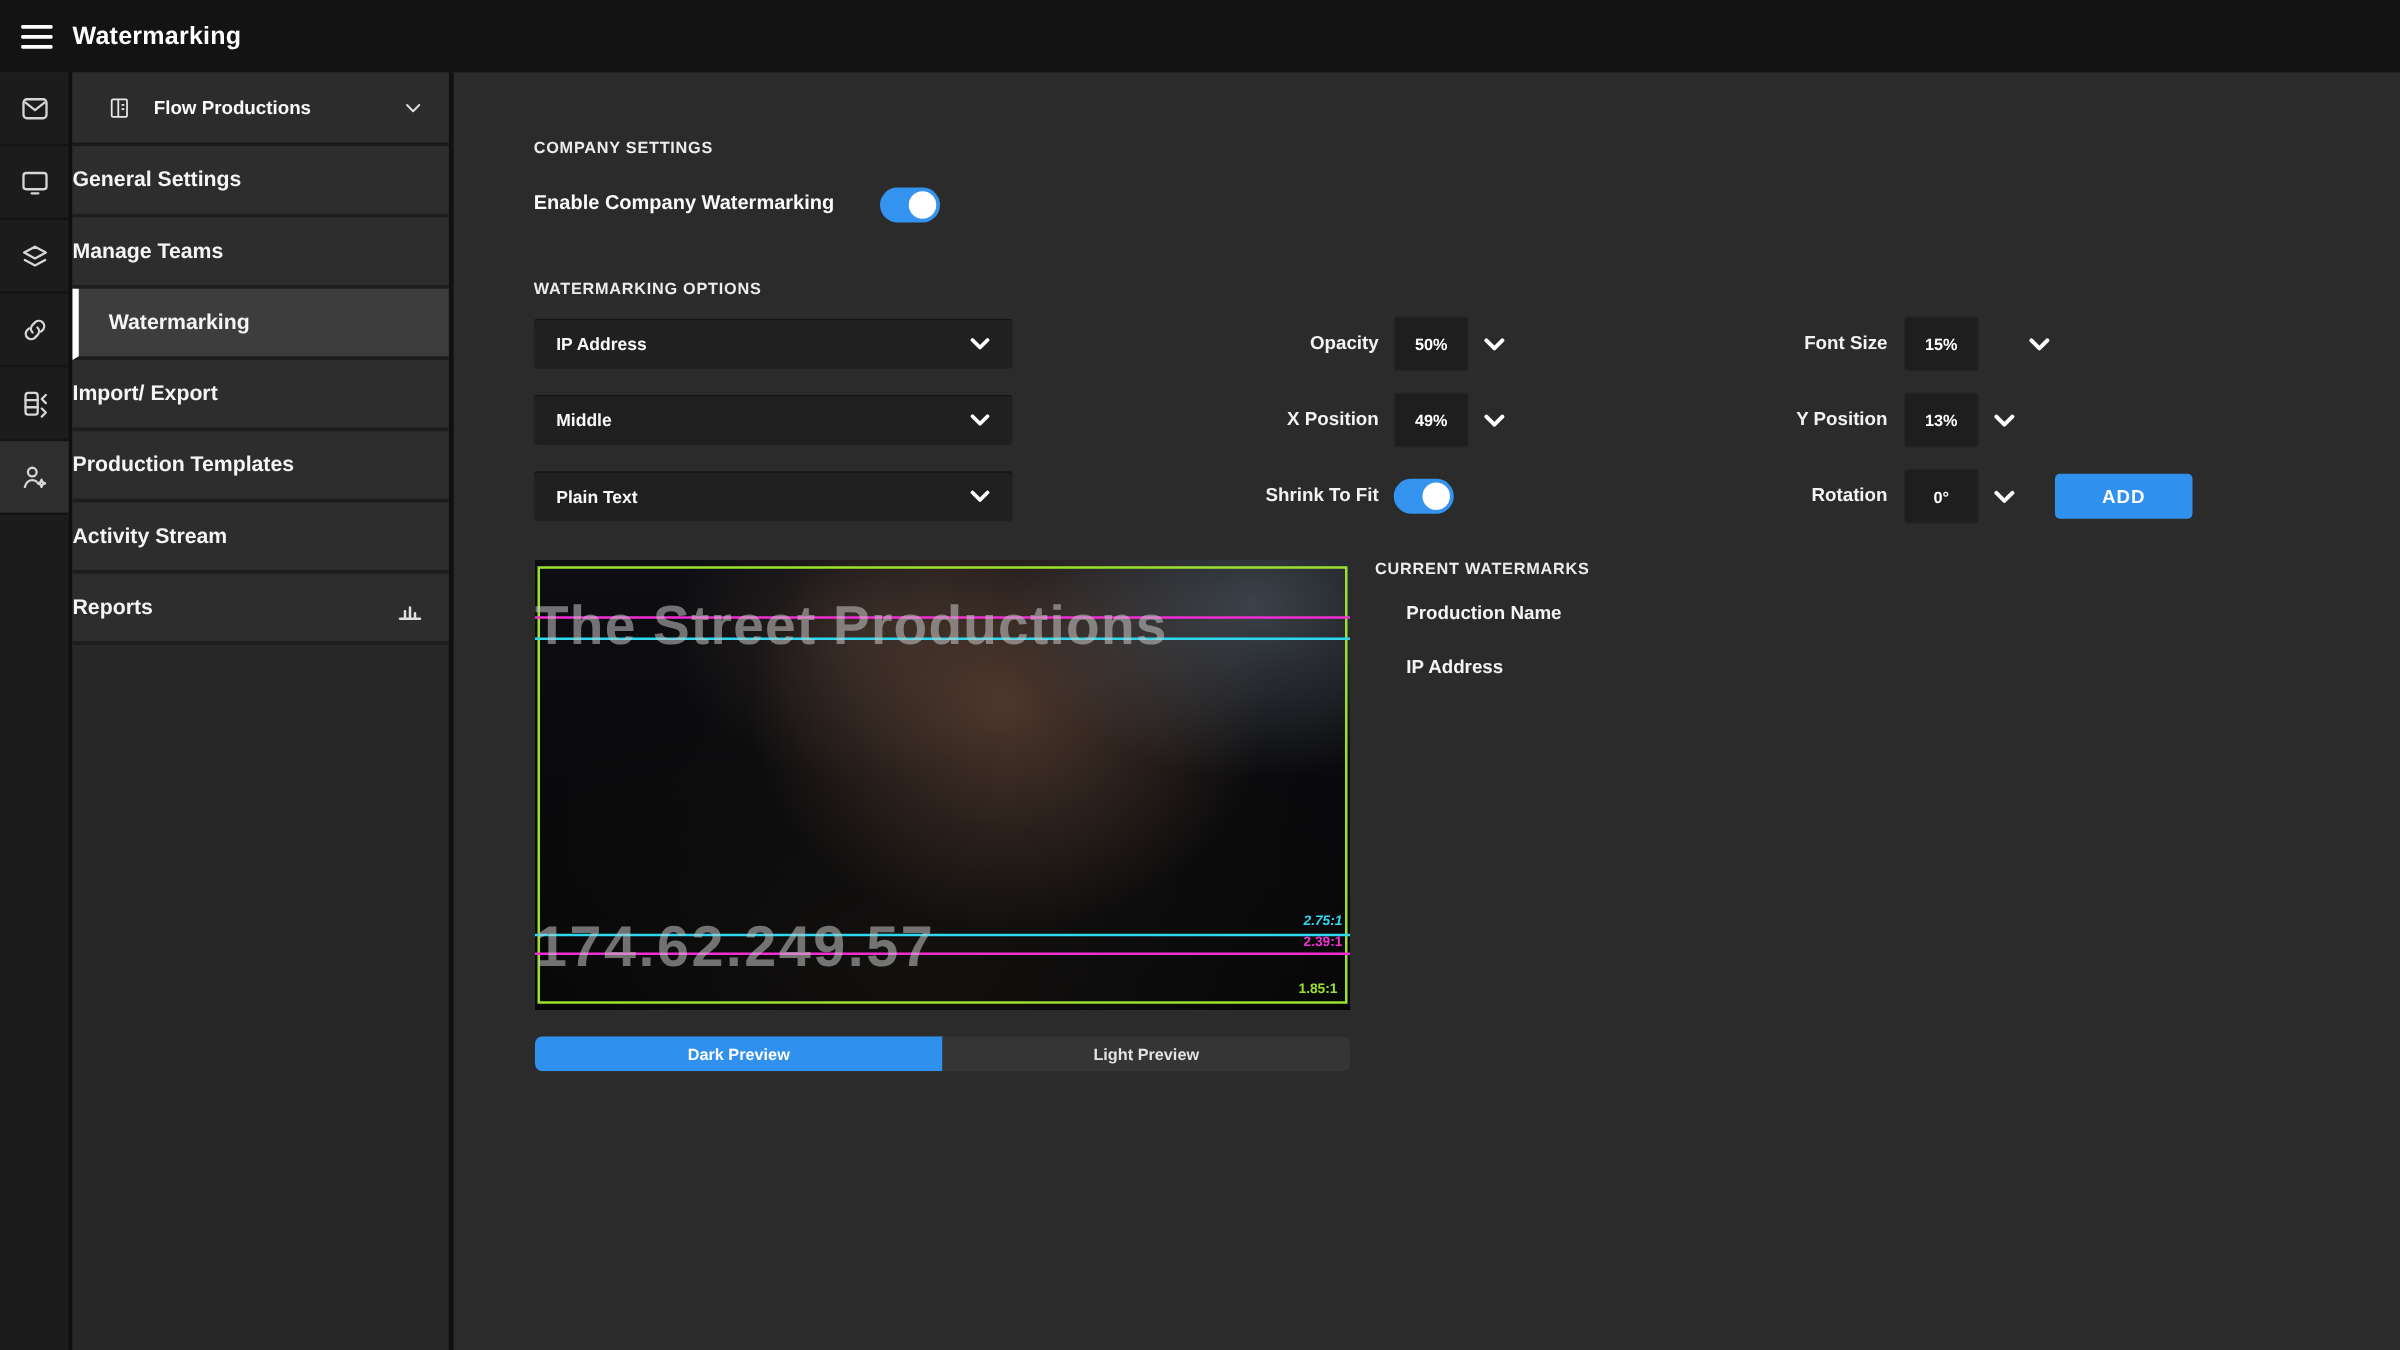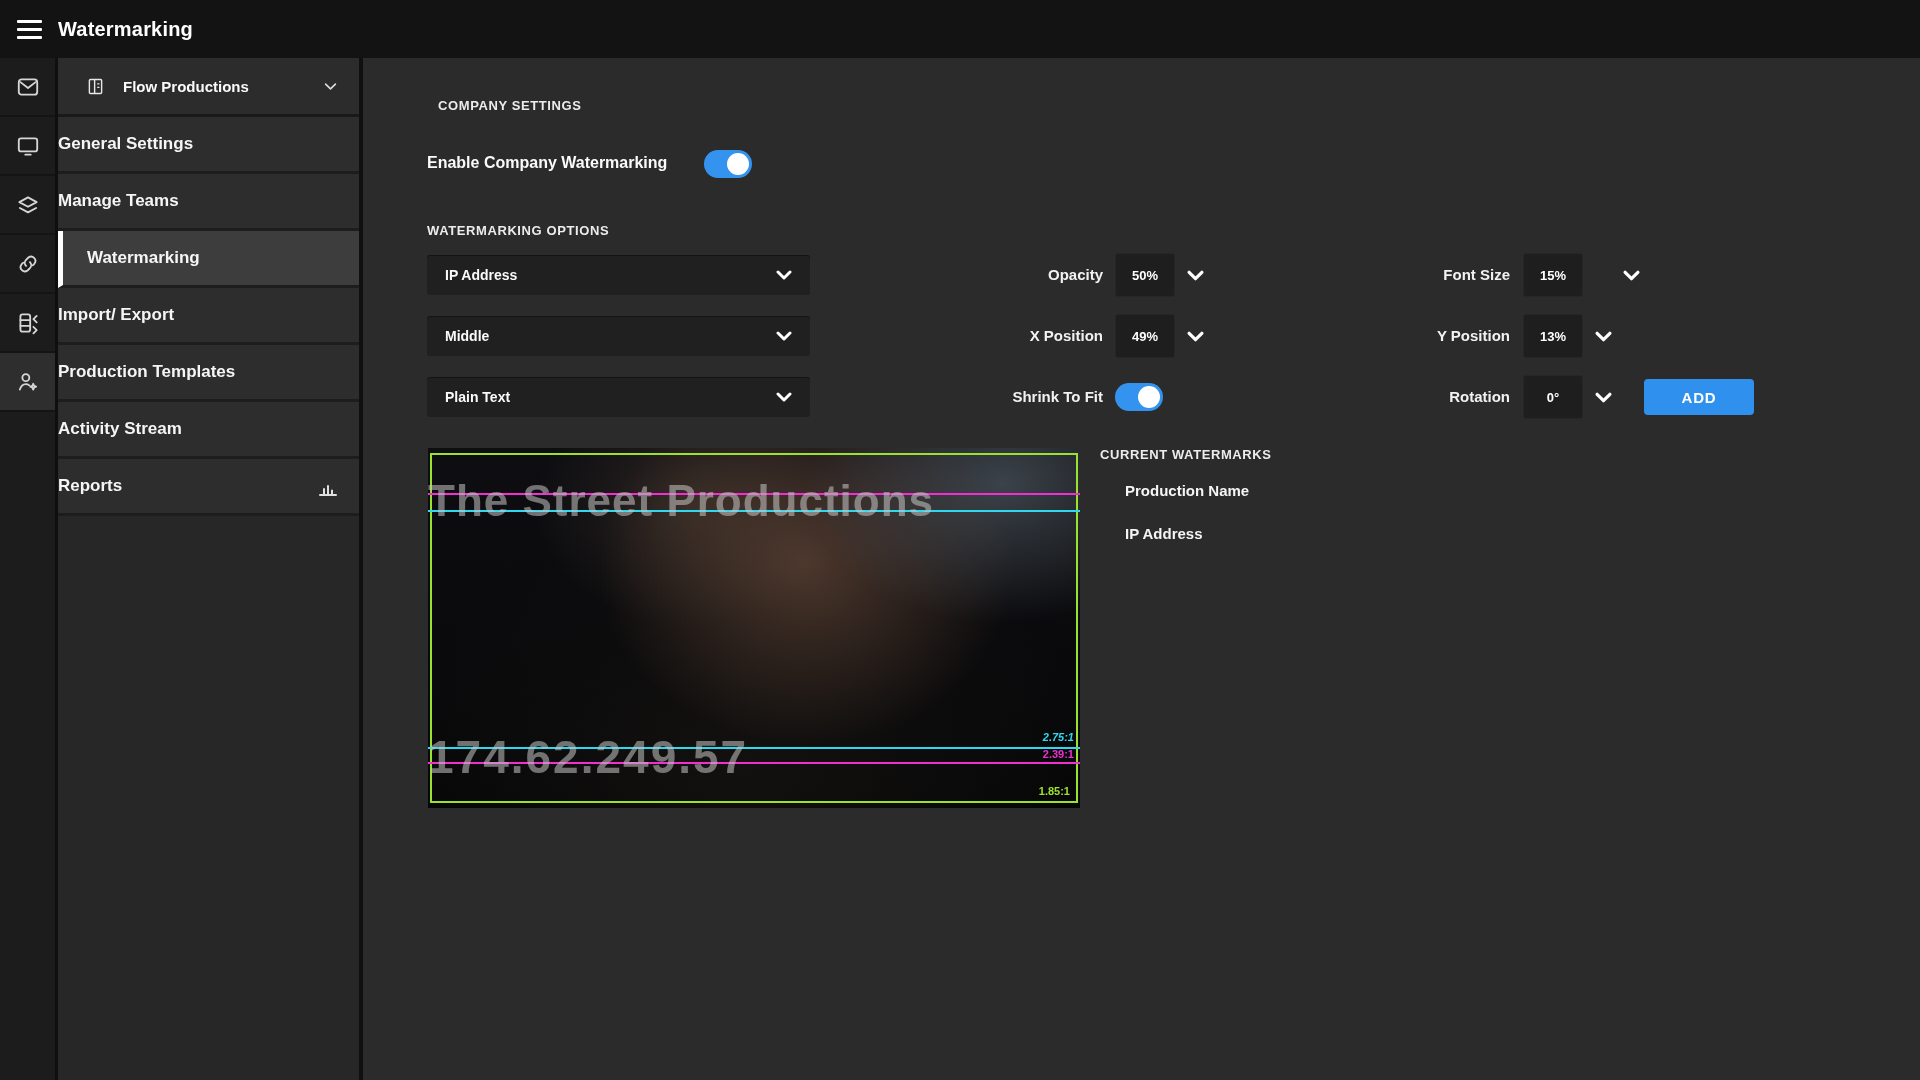--- a/index.html
+++ b/index.html
@@ -192,21 +192,21 @@
         <svg width="24" height="24" viewBox="0 0 24 24">
             <path d="M4 19h16"></path>
             <path d="M8 19v-6M12 19v-9M16 19v-4.5"></path>
           </svg>
       </span>
     </div>
   </div>
 
   <div class="main">
 
-    <div class="section-label" style="left:64px; top:40px;margin-left:11px;">COMPANY SETTINGS</div>
+    <div class="section-label" style="left:64px; top:52px;">COMPANY SETTINGS</div>
 
     <div class="enable-label">Enable Company Watermarking</div>
     <div class="toggle" style="left:341px; top:92px;">
       <span class="knob"></span>
     </div>
 
     <div class="section-label" style="left:64px; top:165px;">WATERMARKING OPTIONS</div>
 
     <div class="dropdown" style="top:197px;">
       <span class="dd-value">IP Address</span>
@@ -296,19 +296,23 @@
       <div class="hline magenta" style="top:314px;"></div>
       <div class="hline cyan" style="top:62px;"></div>
       <div class="hline cyan" style="top:299px;"></div>
       <div class="wm-text wm-line1">The Street Productions</div>
       <div class="wm-text wm-line2">174.62.249.57</div>
       <div class="ratio-label cyan">2.75:1</div>
       <div class="ratio-label magenta">2.39:1</div>
       <div class="ratio-label green">1.85:1</div>
     </div>
 
+    <div class="preview-toggle">
+      <div class="pv-btn active">Dark Preview</div>
+      <div class="pv-btn inactive">Light Preview</div>
+    </div>
 
     <div class="section-label" style="left:737px; top:389px;">CURRENT WATERMARKS</div>
     <div class="cw-item" style="top:424px;">Production Name</div>
     <div class="cw-item" style="top:467px;">IP Address</div>
 
   </div>
 </div>
 
 </body></html>

